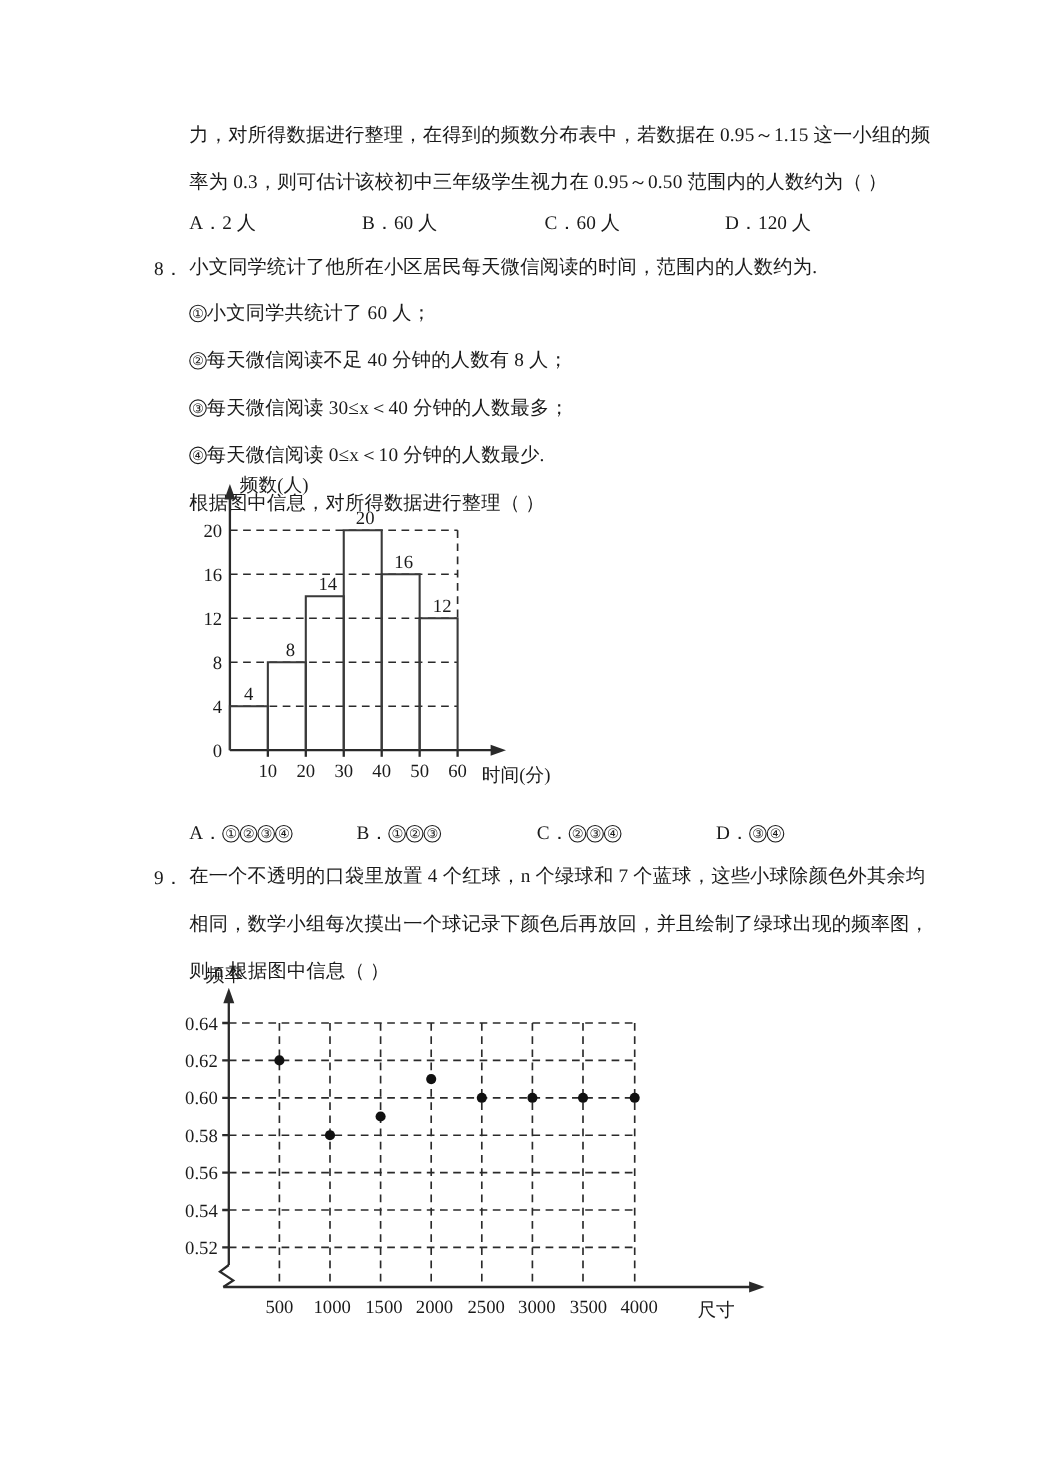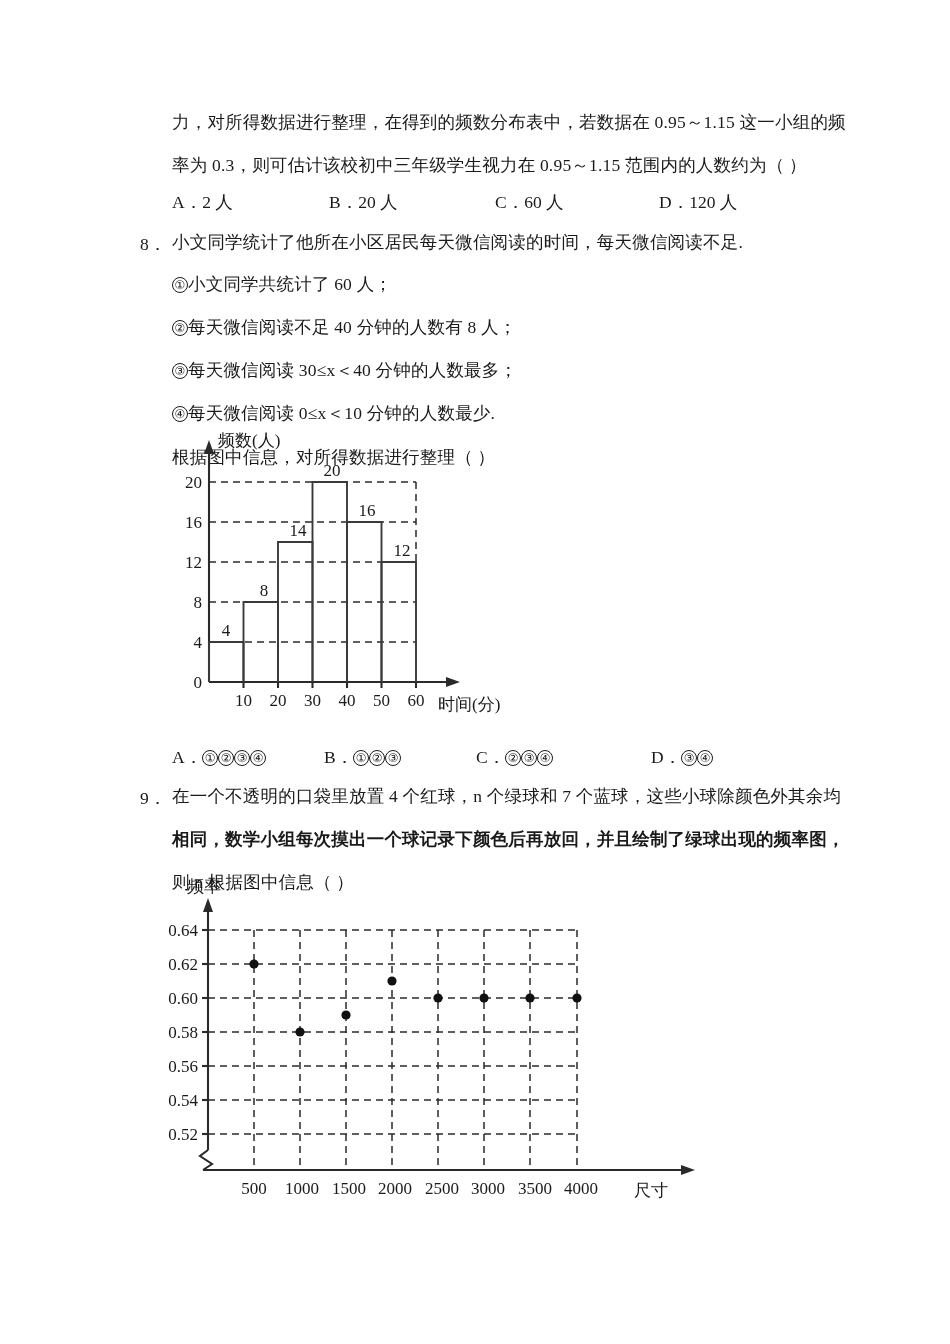--- a/index.html
+++ b/index.html
@@ -61,31 +61,31 @@
   .bar-val   { font-size: 17px; }
   .ax-label  { font-size: 17px; }
   .dot       { fill: #111; }
 </style>
 </head>
 <body>
 
 <div class="page">
 
   <div class="q-line" style="left:172px; top:112px;">力，对所得数据进行整理，在得到的频数分布表中，若数据在 0.95～1.15 这一小组的频</div>
-  <div class="q-line" style="left:172px; top:155px;">率为 0.3，则可估计该校初中三年级学生视力在 0.95～1.15 范围内的人数约为（      ）</div>
+  <div class="q-line" style="left:172px; top:155px;">率为 0.3，则可估计该校初中三年级学生视力在 0.95～0.50 范围内的人数约为（      ）</div>
 
   <div class="opt-row" style="top:190px;">
     <span class="opt" style="left:0px;">A．2 人</span>
-    <span class="opt" style="left:157px;">B．20 人</span>
+    <span class="opt" style="left:157px;">B．60 人</span>
     <span class="opt" style="left:323px;">C．60 人</span>
     <span class="opt" style="left:487px;">D．120 人</span>
   </div>
 
   <div class="q-num" style="left:140px; top:232px;">8．</div>
-  <div class="q-line" style="left:172px; top:232px;">小文同学统计了他所在小区居民每天微信阅读的时间，每天微信阅读不足.</div>
+  <div class="q-line" style="left:172px; top:232px;">小文同学统计了他所在小区居民每天微信阅读的时间，范围内的人数约为.</div>
 
   <div class="q-line" style="left:172px; top:274px;">
     <span class="circ">①</span><span>小文同学共统计了 60 人；</span>
   </div>
   <div class="q-line" style="left:172px; top:317px;">
     <span class="circ">②</span><span>每天微信阅读不足 40 分钟的人数有 8 人；</span>
   </div>
   <div class="q-line" style="left:172px; top:360px;">
     <span class="circ">③</span><span>每天微信阅读 30≤x＜40 分钟的人数最多；</span>
   </div>
@@ -169,31 +169,31 @@
     </svg>
   </div>
 
   <div class="opt-row" style="top:745px;">
     <span class="opt" style="left:0px;">
       <span>A．</span><span class="circ">①</span><span class="circ">②</span><span class="circ">③</span><span class="circ">④</span>
     </span>
     <span class="opt" style="left:152px;">
       <span>B．</span><span class="circ">①</span><span class="circ">②</span><span class="circ">③</span>
     </span>
-    <span class="opt" style="left:304px;">
+    <span class="opt" style="left:316px;">
       <span>C．</span><span class="circ">②</span><span class="circ">③</span><span class="circ">④</span>
     </span>
     <span class="opt" style="left:479px;font-family:Liberation Serif, serif;">
       <span>D．</span><span class="circ">③</span><span class="circ">④</span>
     </span>
   </div>
 
   <div class="q-num" style="left:140px; top:786px;">9．</div>
   <div class="q-line" style="left:172px; top:786px;">在一个不透明的口袋里放置 4 个红球，n 个绿球和 7 个蓝球，这些小球除颜色外其余均</div>
-  <div class="q-line" style="left:172px; top:829px;font-weight:bold;">相同，数学小组每次摸出一个球记录下颜色后再放回，并且绘制了绿球出现的频率图，</div>
+  <div class="q-line" style="left:172px; top:829px;">相同，数学小组每次摸出一个球记录下颜色后再放回，并且绘制了绿球出现的频率图，</div>
   <div class="q-line" style="left:172px; top:872px;">则 n 根据图中信息（      ）</div>
 
   <div id="scatter">
     <svg width="580" height="340" viewBox="0 0 580 340">
 
       <text class="ax-label" x="22" y="14">频率</text>
 
       <g>
         <line class="axis-line" x1="43" y1="272" x2="43" y2="30"></line>
         <polygon points="43,20 38,34 48,34" fill="#2a2a2a"></polygon>

